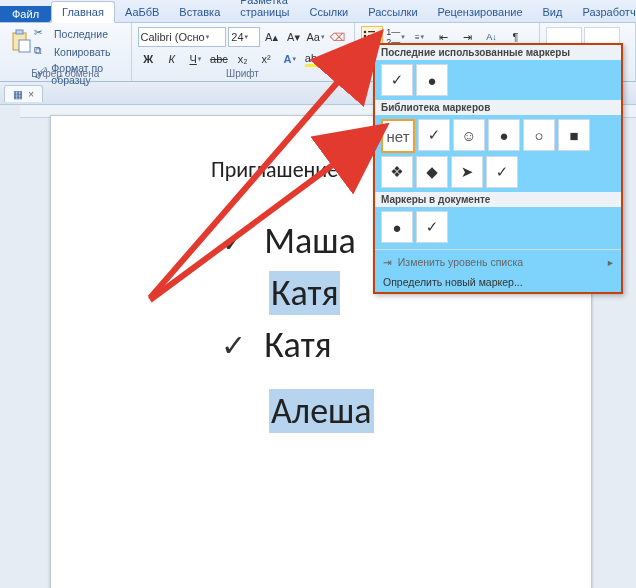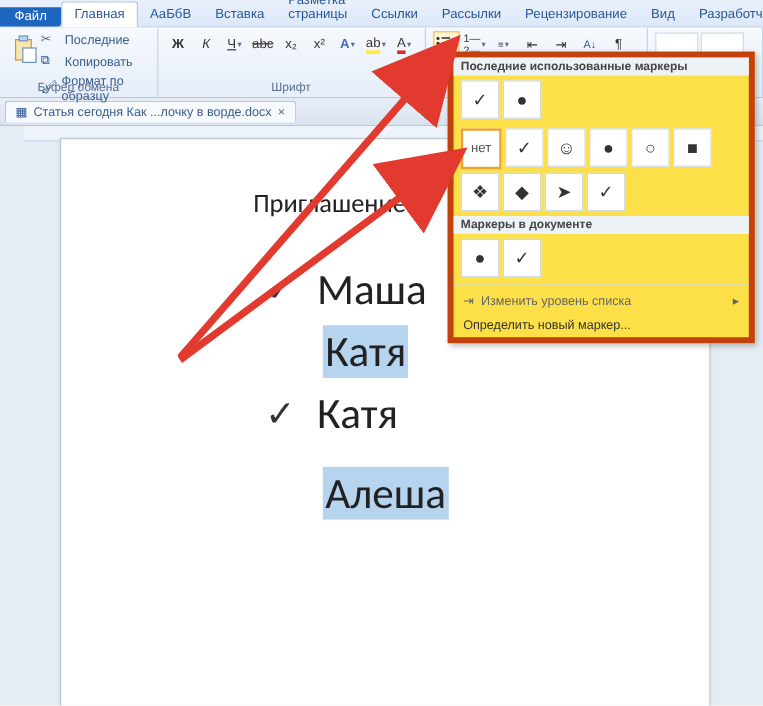--- a/index.html
+++ b/index.html
@@ -22,26 +22,26 @@
   .doc-tabs{height:22px;background:linear-gradient(#e8eef7,#d9e3f0);display:flex;align-items:center;border-bottom:1px solid #b6c8de;padding-left:4px;gap:2px}
   .doc-tab{background:#f7fafd;border:1px solid #b6c8de;border-bottom:none;border-radius:3px 3px 0 0;padding:2px 8px;display:flex;align-items:center;gap:5px;font-size:10.5px;color:#3a5d8f}
   .doc-area{position:relative;background:#e6ecf3;height:486px;padding-top:10px;padding-left:40px}
   .ruler{position:absolute;top:0;left:20px;right:0;height:12px;background:#eef3fa;border-bottom:1px solid #c4d4e8}
   .page{background:#fff;border:1px solid #bfc9d6;width:540px;height:474px;box-shadow:0 1px 3px rgba(0,0,0,.2);margin-left:10px;position:relative;padding-top:40px;overflow:hidden}
   .doc-title{font-family:Calibri,sans-serif;font-size:22px;color:#222;margin-left:160px}
   .list{margin-top:36px;margin-left:170px;font-family:Calibri,sans-serif;font-size:36px;color:#222}
   .li{display:flex;align-items:center;gap:18px;margin-bottom:8px}
   .chk{font-size:30px;color:#333}
   .sel{background:#b7d4ee;padding:0 2px}
-  .bullets-dd{position:absolute;top:43px;left:373px;width:246px;background:#fde047;border:5px solid #c2410c;box-shadow:2px 2px 5px rgba(0,0,0,.25);font-size:10.5px;color:#333}
+  .bullets-dd{position:absolute;top:43px;left:373px;width:246px;background:#7dd3fc;border:2px solid #c2410c;box-shadow:2px 2px 5px rgba(0,0,0,.25);font-size:10.5px;color:#333}
   .dd-section-title{background:#edf2f7;padding:2px 6px;font-weight:bold;color:#444;font-size:10px}
   .dd-row{display:flex;padding:4px 6px;gap:3px;flex-wrap:wrap}
   .b-cell{width:30px;height:30px;border:1px solid #cfd8e3;background:#fff;display:flex;align-items:center;justify-content:center;font-size:15px}
   .b-cell.sel-cell{border:2px solid #f0a030}
-  .b-cell.none{font-size:11px;color:#555}
+  .b-cell.none{font-size:15px;color:#555}
   .dd-sep{border-top:1px solid #d3dbe5;margin:2px 0}
   .dd-item{padding:4px 8px;color:#666;display:flex;align-items:center;gap:6px}
   .dd-item.en{color:#333}
   .arrow-svg{position:absolute;top:0;left:0;pointer-events:none}
   .styles-prev{width:34px;height:40px;border:1px solid #cfd9e8;background:#fff;display:flex;align-items:center;justify-content:center;font-size:9px;color:#444;margin-right:2px}
 </style>
 </head>
 <body>
 
 <div class="ribbon-tabs">
@@ -83,20 +83,43 @@
           <span class="icon16">🖌</span>
           <span>Формат по образцу</span>
         </div>
       </div>
     </div>
     <div class="group-title">Буфер обмена</div>
   </div>
 
   <div class="group" style="width:210px">
     <div class="font-row">
+      <div class="font-sel" style="width:92px">
+          <span>Calibri (Осно</span>
+          <span class="drop-arr">▾</span>
+        </div>
+      <div class="font-sel" style="width:28px">
+          <span>24</span>
+          <span class="drop-arr">▾</span>
+        </div>
+      <div class="para-btn">
+          <span>A▴</span>
+        </div>
+      <div class="para-btn">
+          <span>A▾</span>
+        </div>
+      <div class="para-btn">
+          <span>Aa</span>
+          <span class="drop-arr">▾</span>
+        </div>
+      <div class="para-btn">
+          <span style="color:#c65">⌫</span>
+        </div>
+    </div>
+    <div class="font-row">
       <div class="para-btn">
           <b>Ж</b>
         </div>
       <div class="para-btn">
           <i>К</i>
         </div>
       <div class="para-btn">
           <u>Ч</u>
           <span class="drop-arr">▾</span>
         </div>
@@ -170,21 +193,20 @@
 
   <div class="group" style="width:90px;flex-direction:row;padding-top:4px">
     <div class="styles-prev">АаБбВвГг,</div>
     <div class="styles-prev">АаБбВ</div>
   </div>
 </div>
 
 <div class="doc-tabs">
   <div class="doc-tab">
     <span style="color:#2b5797">▦</span>
-    <span>Статья сегодня Как ...лочку в ворде.docx</span>
     <span style="cursor:pointer;color:#666">×</span>
   </div>
 </div>
 
 <div class="doc-area">
   <div class="ruler"></div>
   <div class="page">
     <div class="doc-title">Приглашение н</div>
     <div class="list">
       <div class="li">
@@ -206,20 +228,21 @@
     </div>
   </div>
 </div>
 
 <div class="bullets-dd">
   <div class="dd-section-title">Последние использованные маркеры</div>
   <div class="dd-row">
     <div class="b-cell">✓</div>
     <div class="b-cell">●</div>
   </div>
+  <div class="dd-section-title">Библиотека маркеров</div>
   <div class="dd-row">
     <div class="b-cell sel-cell none">нет</div>
     <div class="b-cell">✓</div>
     <div class="b-cell">☺</div>
     <div class="b-cell">●</div>
     <div class="b-cell">○</div>
     <div class="b-cell">■</div>
     <div class="b-cell">❖</div>
     <div class="b-cell">◆</div>
     <div class="b-cell">➤</div>

